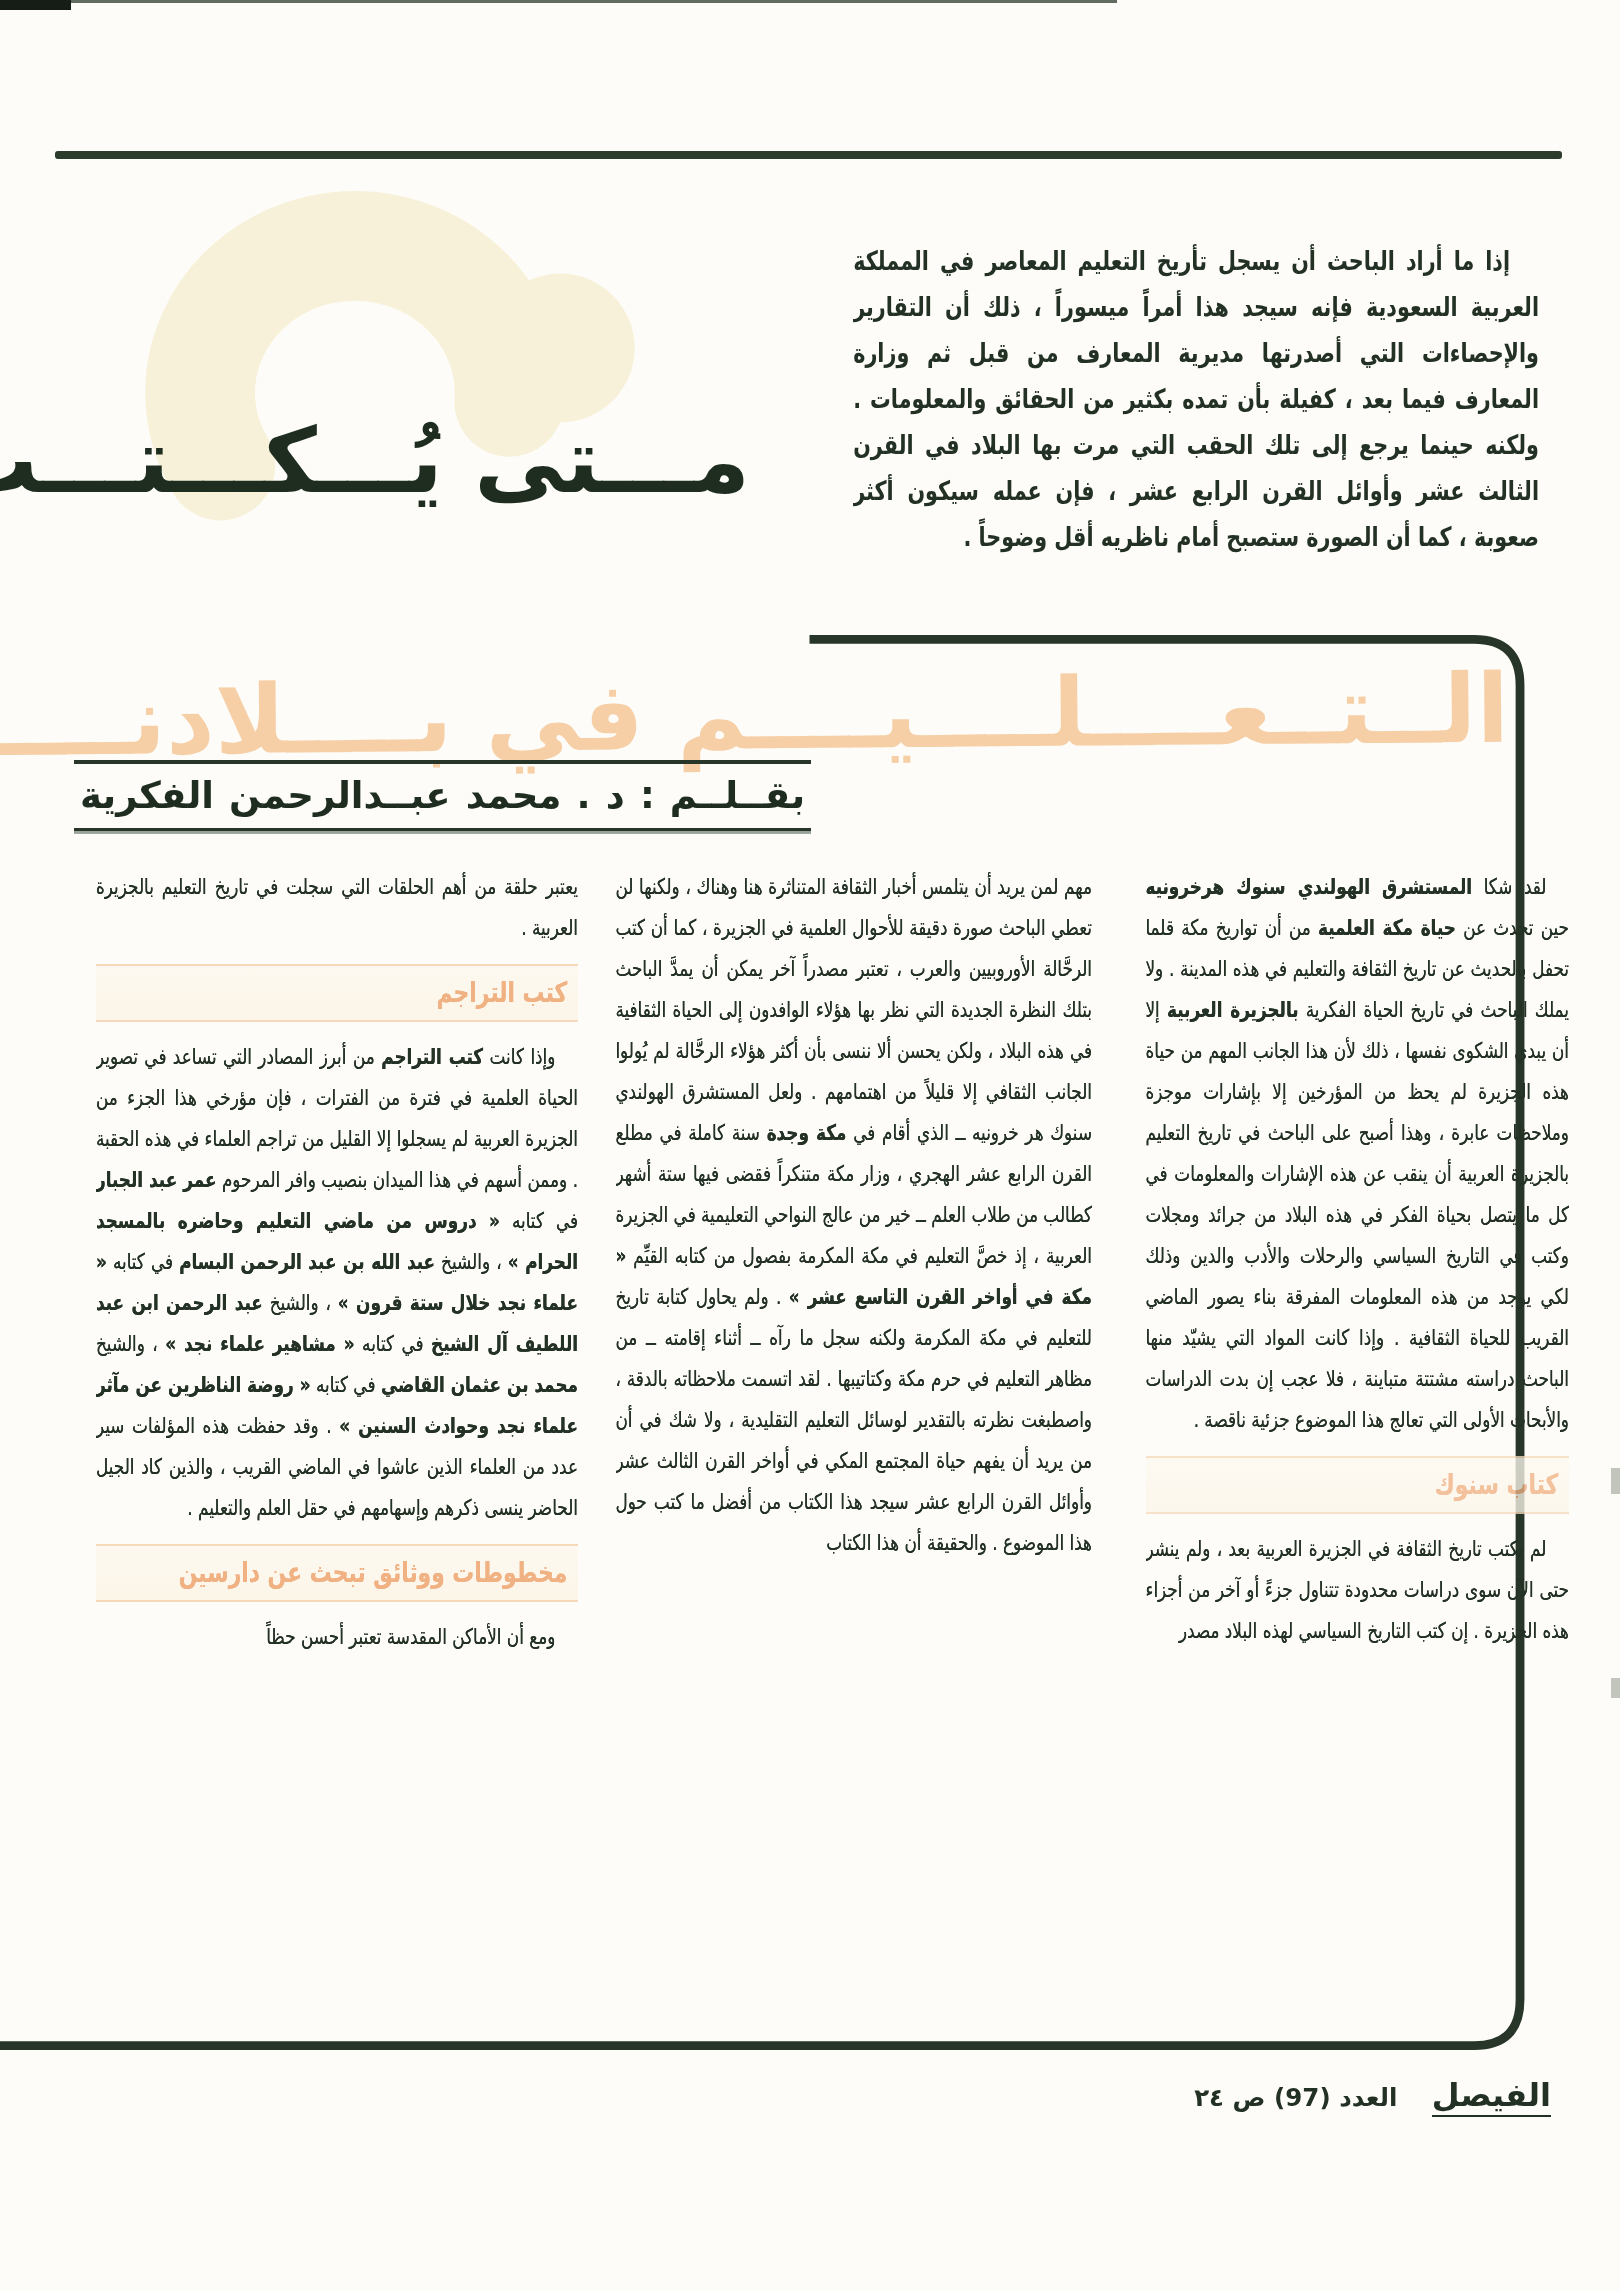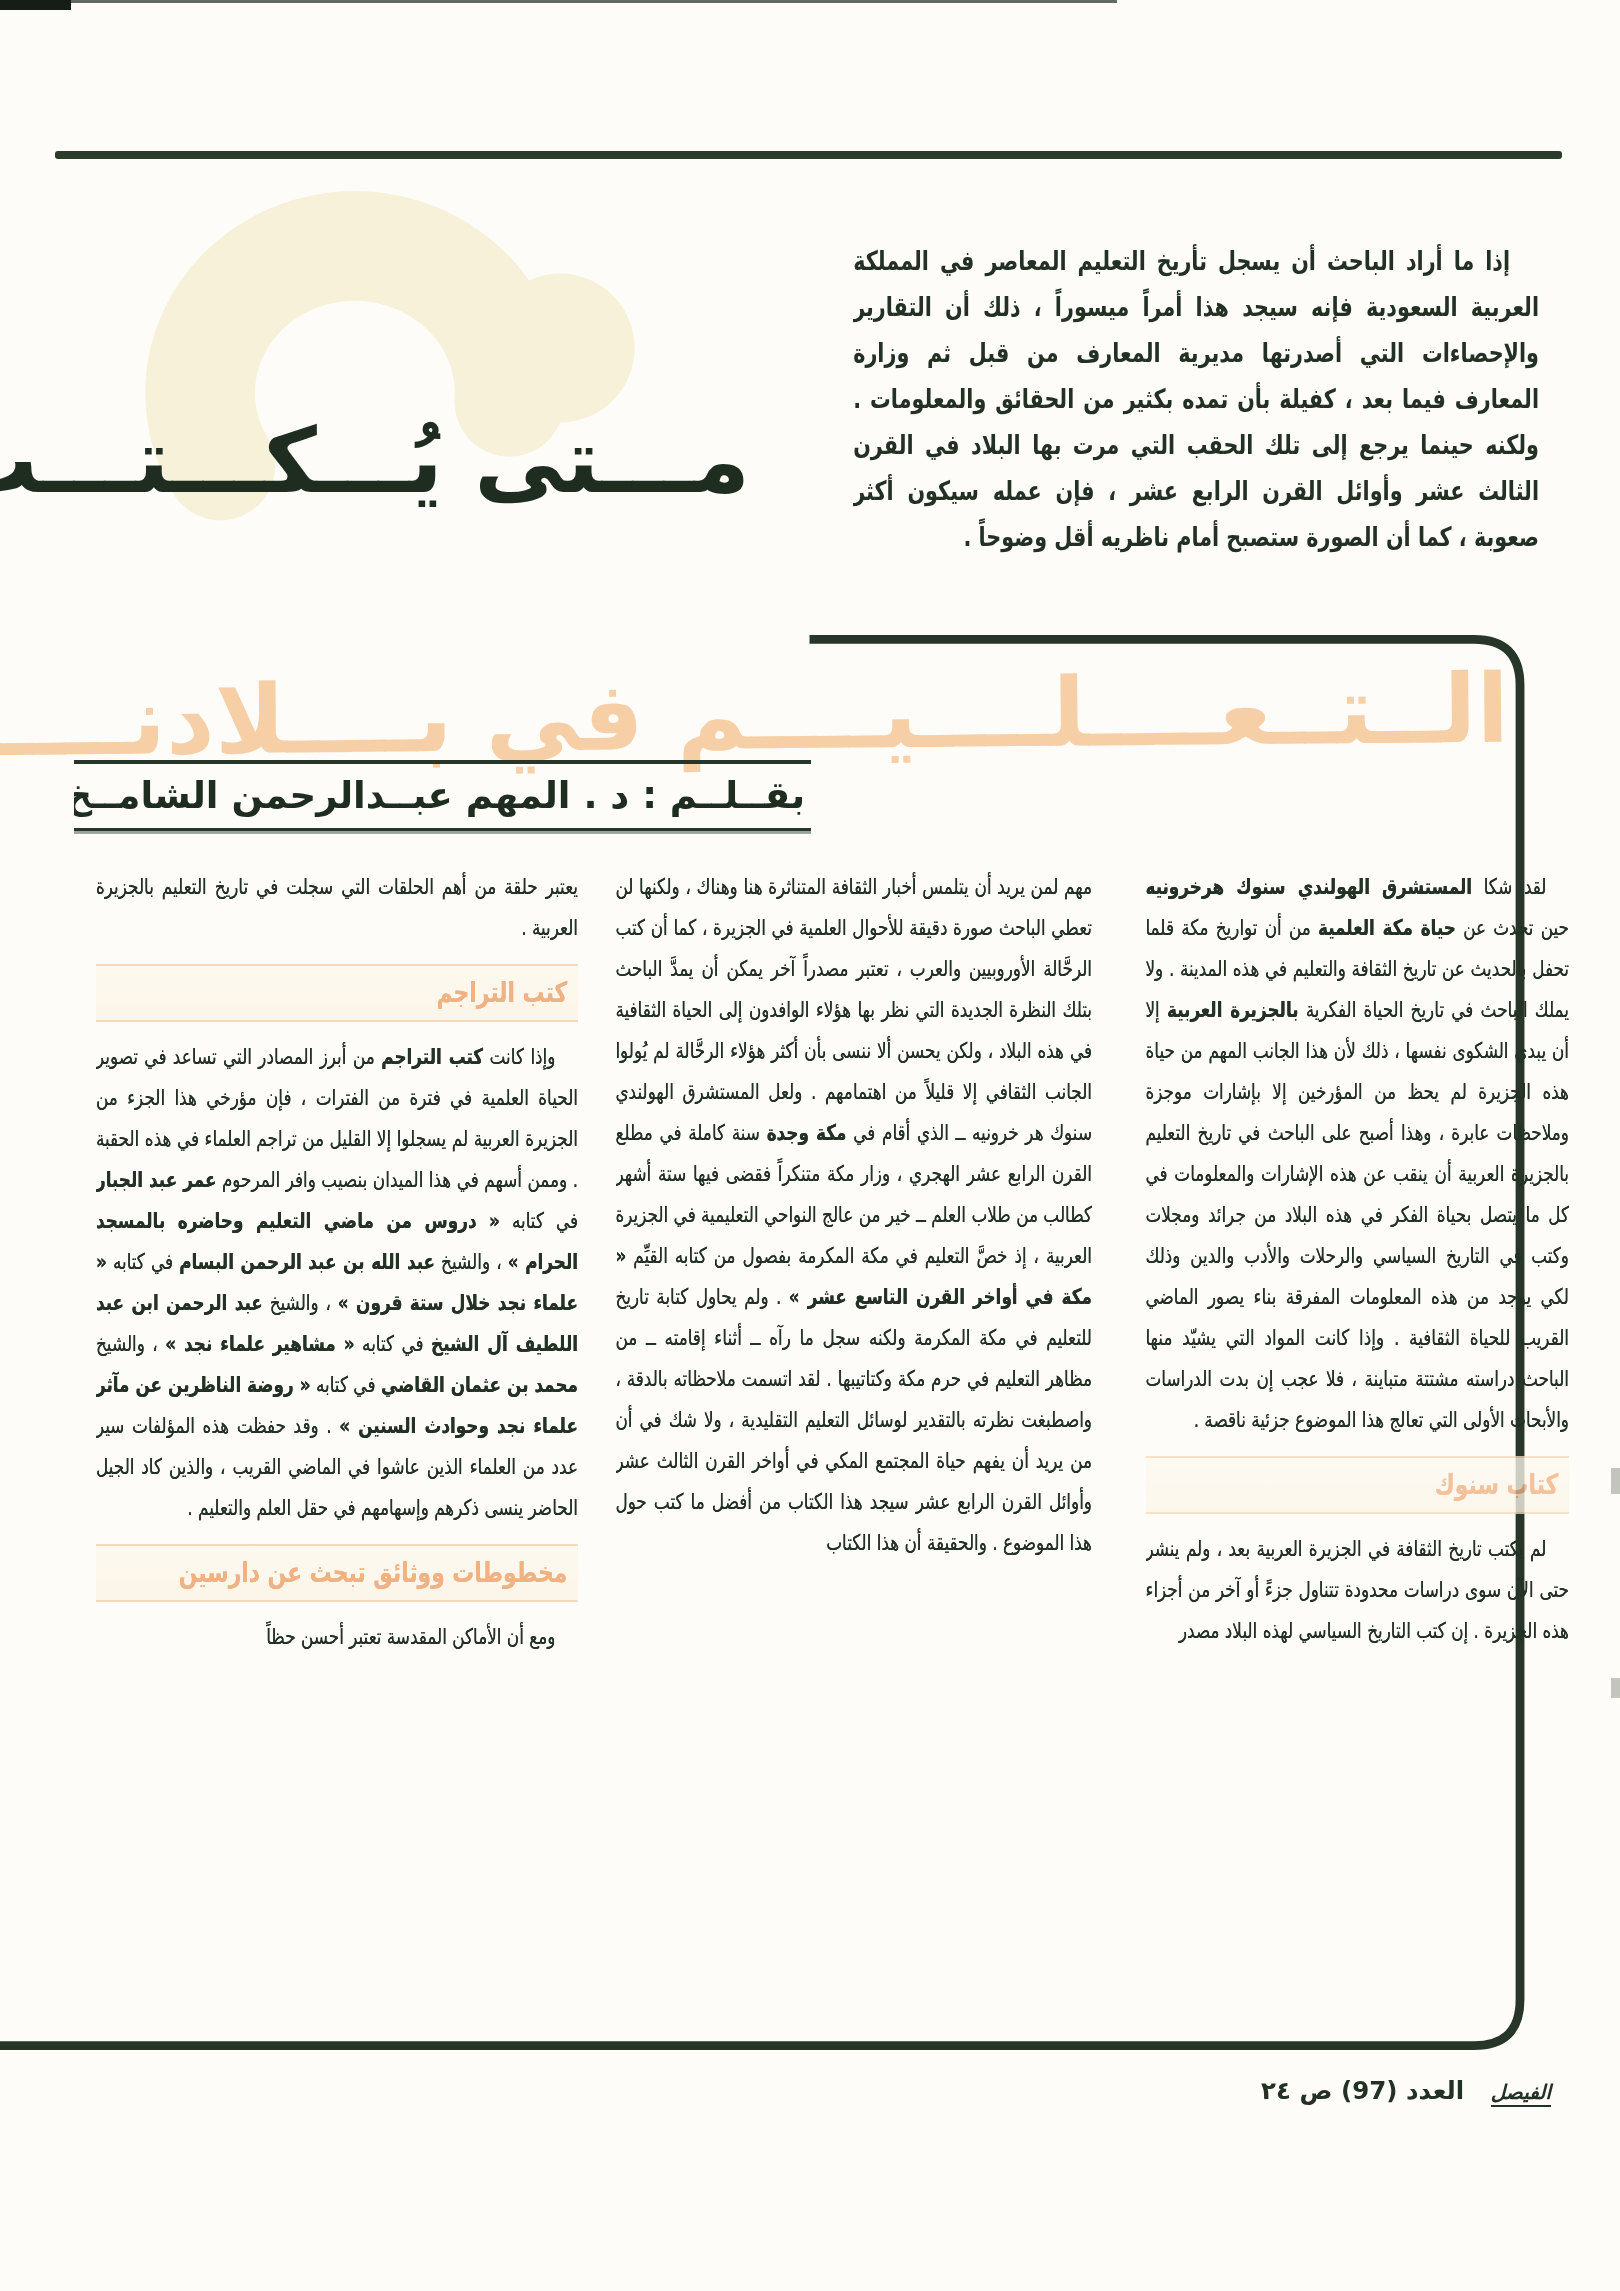--- a/index.html
+++ b/index.html
@@ -59,21 +59,21 @@
   
   .band{
     margin:15.7px 0 13.7px;padding:6.9px 13.7px 8.8px;
     border-top:2.9px solid #f5d9ba;border-bottom:2.9px solid #f5d9ba;
     background:linear-gradient(#fdf9f0,#fcf5e8);
     color:#f0b183;font-weight:bold;font-size:28px;line-height:39px;
   }
   .band.faded{opacity:.78;}
   
   .footer{position:absolute;right:69px;top:2076px;font-size:24.5px;color:#233024;font-weight:bold;white-space:nowrap;}
-  .footer-logo{font-size:20px;border-bottom:2px solid #233024;padding-bottom:1px;margin-left:18px;display:inline-block;font-style:italic;}
+  .footer-logo{font-size:32px;border-bottom:2px solid #233024;padding-bottom:1px;margin-left:26px;display:inline-block;}
   
   .bleed{position:absolute;left:1611px;width:8.8px;background:#9aa094;opacity:.6;}
   .bleed.b1{top:1468px;height:25.5px;}
   .bleed.b2{top:1678px;height:19.6px;}
 </style>
 </head>
 <body>
 
 <div class="page">
 
@@ -96,21 +96,21 @@
   </div>
 
   <svg class="frame-svg" width="1620" height="2292" viewBox="0 0 1653 2338" aria-hidden="true">
     <path d="M 826 652 L 1504 652 Q 1551 652 1551 699 L 1551 2040 Q 1551 2087 1504 2087 L 0 2087" fill="none" stroke="#273628" stroke-width="9"></path>
   </svg>
 
   <div class="overlay-title">الــتــعــــلــــيــــم في بــــلادنــــــــا ؟؟</div>
 
   <div class="byline-box">
     <div class="byline-rule"></div>
-    <div class="byline-text">بقــلــم : د . المهم عبــدالرحمن الشامــخ</div>
+    <div class="byline-text">بقــلــم : د . محمد عبــدالرحمن الفكرية</div>
     <div class="byline-rule bottom"></div>
   </div>
 
   <div class="col col-right">
     <div class="col-inner">
       <p class="indent"><span>لقد شكا </span><b>المستشرق الهولندي سنوك هرخرونيه</b><span> حين تحدث عن </span><b>حياة مكة العلمية</b><span> من أن تواريخ مكة قلما تحفل بالحديث عن تاريخ الثقافة والتعليم في هذه المدينة . ولا يملك الباحث في تاريخ الحياة الفكرية </span><b>بالجزيرة العربية</b><span> إلا أن يبدي الشكوى نفسها ، ذلك لأن هذا الجانب المهم من حياة هذه الجزيرة لم يحظ من المؤرخين إلا بإشارات موجزة وملاحظات عابرة ، وهذا أصبح على الباحث في تاريخ التعليم بالجزيرة العربية أن ينقب عن هذه الإشارات والمعلومات في كل ما يتصل بحياة الفكر في هذه البلاد من جرائد ومجلات وكتب في التاريخ السياسي والرحلات والأدب والدين وذلك لكي يوجد من هذه المعلومات المفرقة بناء يصور الماضي القريب للحياة الثقافية . وإذا كانت المواد التي يشيّد منها الباحث دراسته مشتتة متباينة ، فلا عجب إن بدت الدراسات والأبحاث الأولى التي تعالج هذا الموضوع جزئية ناقصة .</span></p>
       <div class="band faded">كتاب سنوك</div>
       <p class="indent">لم يكتب تاريخ الثقافة في الجزيرة العربية بعد ، ولم ينشر حتى الآن سوى دراسات محدودة تتناول جزءً أو آخر من أجزاء هذه الجزيرة . إن كتب التاريخ السياسي لهذه البلاد مصدر</p>
     </div>
   </div>

